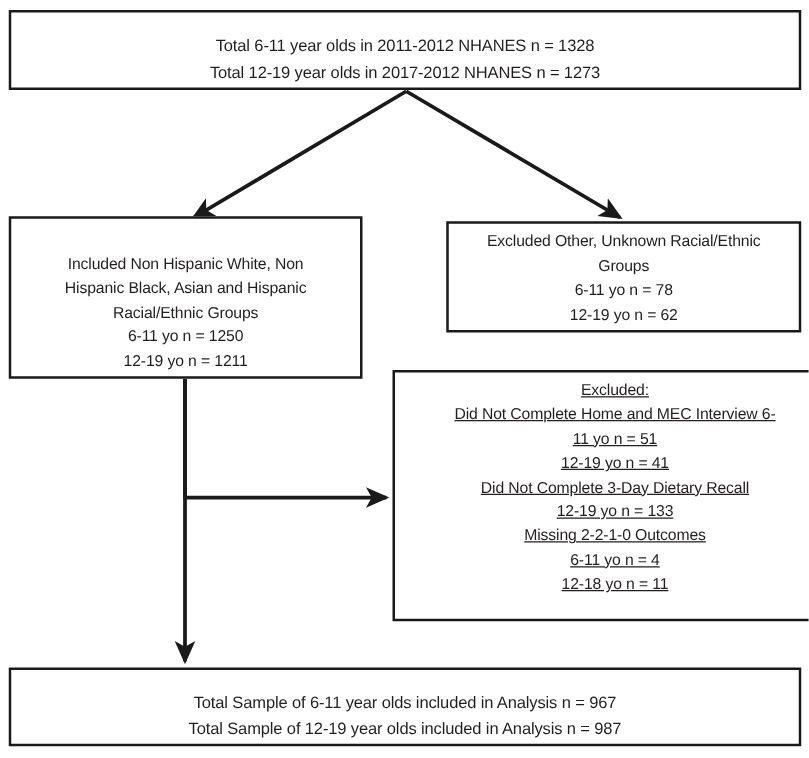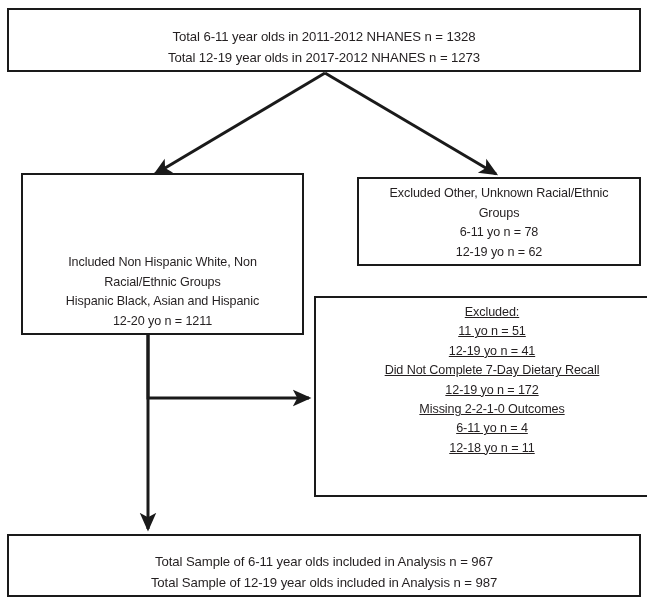--- a/index.html
+++ b/index.html
@@ -34,21 +34,21 @@
   }
   .flow-box .line {
     display: block;
     white-space: nowrap;
   }
   #box-top {
     left: 7px;  top: 8px;   width: 634px; height: 64px;
     font-size: 13.2px; line-height: 20.5px;
   }
   #box-included {
-    left: 21px;  top: 173px; width: 283px; height: 162px;
+    left: 7px;  top: 173px; width: 283px; height: 130px;
   }
   #box-excluded-other {
     left: 357px; top: 177px; width: 284px; height: 89px;
   }
   #box-excluded-detail {
     left: 314px; top: 296px; width: 356px; height: 201px;
     justify-content: flex-start;
     padding-top: 5px;
     text-decoration: underline;
   }
@@ -83,38 +83,40 @@
     </g>
   </svg>
 
   <div class="flow-box" id="box-top">
     <span class="line">Total 6-11 year olds in 2011-2012 NHANES n = 1328</span>
     <span class="line">Total 12-19 year olds in 2017-2012 NHANES n = 1273</span>
   </div>
 
   <div class="flow-box" id="box-included">
     <span class="line">Included Non Hispanic White, Non</span>
+    <span class="line">Hispanic Black, Asian and Hispanic</span>
     <span class="line">Racial/Ethnic Groups</span>
-    <span class="line">Hispanic Black, Asian and Hispanic</span>
-    <span class="line">12-20 yo n = 1211</span>
+    <span class="line">6-11 yo n = 1250</span>
+    <span class="line">12-19 yo n = 1211</span>
   </div>
 
   <div class="flow-box" id="box-excluded-other">
     <span class="line">Excluded Other, Unknown Racial/Ethnic</span>
     <span class="line">Groups</span>
     <span class="line">6-11 yo n = 78</span>
     <span class="line">12-19 yo n = 62</span>
   </div>
 
   <div class="flow-box" id="box-excluded-detail">
     <span class="line">Excluded:</span>
+    <span class="line">Did Not Complete Home and MEC Interview 6-</span>
     <span class="line">11 yo n = 51</span>
     <span class="line">12-19 yo n = 41</span>
-    <span class="line">Did Not Complete 7-Day Dietary Recall</span>
-    <span class="line">12-19 yo n = 172</span>
+    <span class="line">Did Not Complete 3-Day Dietary Recall</span>
+    <span class="line">12-19 yo n = 133</span>
     <span class="line">Missing 2-2-1-0 Outcomes</span>
     <span class="line">6-11 yo n = 4</span>
     <span class="line">12-18 yo n = 11</span>
   </div>
 
   <div class="flow-box" id="box-bottom">
     <span class="line">Total Sample of 6-11 year olds included in Analysis n = 967</span>
     <span class="line">Total Sample of 12-19 year olds included in Analysis n = 987</span>
   </div>
 

